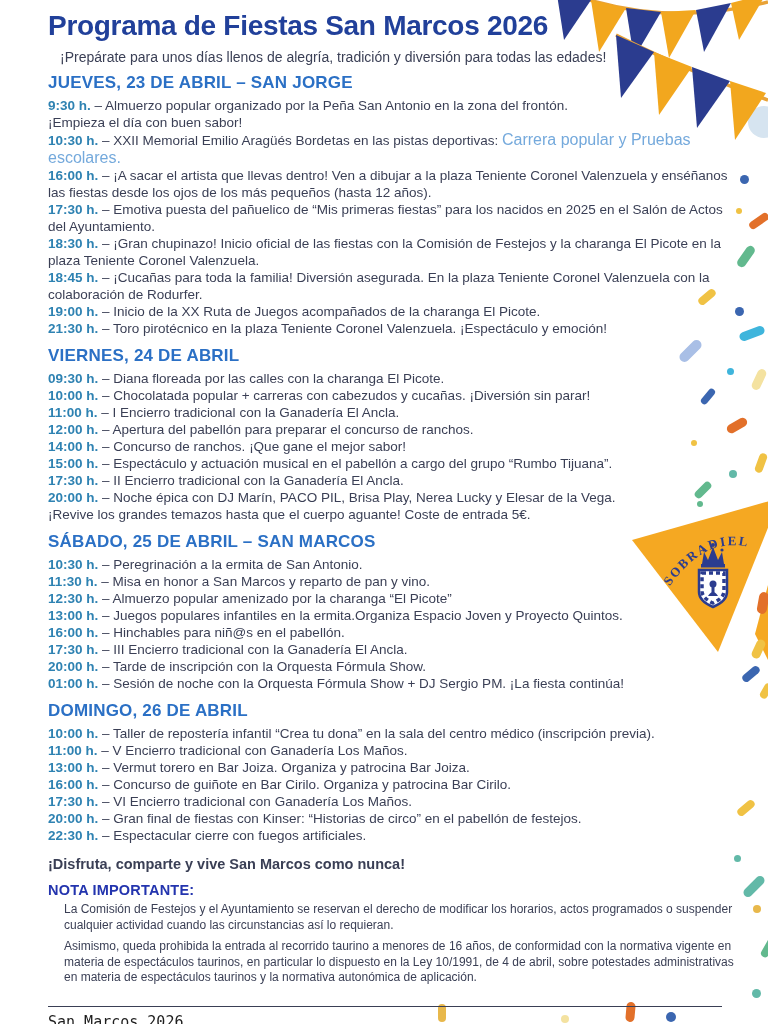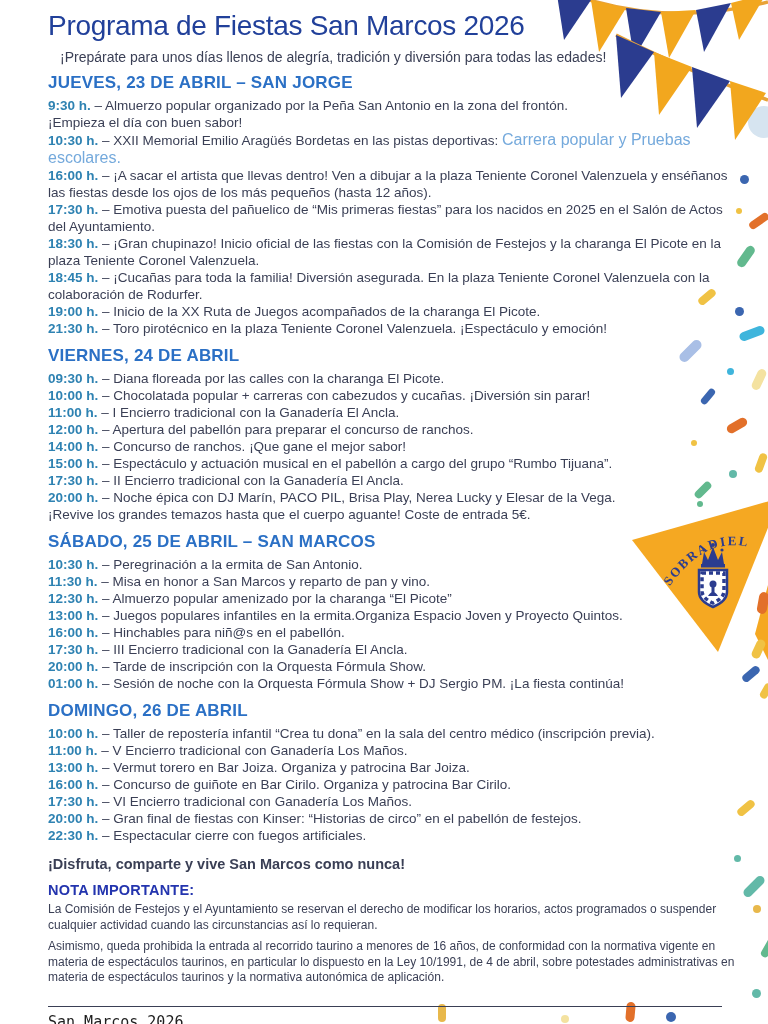--- a/index.html
+++ b/index.html
@@ -1,32 +1,32 @@
 <!DOCTYPE html>
 <html style="--c-title: #21409A; --c-heading: #2B70C5; --c-time: #2E82B2; --c-body: #3A3F55; --c-light_blue: #74A9DC; --c-note_heading: #2334AE; --c-rule: #3A3F55; --c-footer_text: #1E1E1E; --c-background: #FFFFFF; --d-flag-navy: #2B3C8F; --d-flag-yellow: #F2A71E; --d-string: #E8A238; --d-bandana: #F5A822; --d-emblem: #2B3C8F;"><head>
 <meta charset="utf-8">
 <style>
   html,body{margin:0;padding:0;background:#fff;}
   .page{position:relative;width:768px;height:1024px;overflow:hidden;background:var(--c-background,#fff);
         font-family:"Liberation Sans","DejaVu Sans",sans-serif;color:var(--c-body,#3a3f55);}
   .content{position:relative;z-index:2;padding:10px 30px 0 48px;}
-  h1.title{margin:0;font-size:28px;line-height:32px;font-weight:400;letter-spacing:-0.3px;color:var(--c-title,#21409a);}
+  h1.title{margin:0;font-size:28px;line-height:32px;font-weight:700;letter-spacing:-0.3px;color:var(--c-title,#21409a);}
   p.subtitle{margin:6px 0 0 12px;font-size:14px;line-height:18px;color:var(--c-body);}
   .section{margin-top:10px;}
   .section:first-child{margin-top:8px;}
   h2.section-heading{margin:0 0 5px 0;font-size:17px;line-height:18px;font-weight:700;letter-spacing:0.2px;color:var(--c-heading,#2b70c5);}
   p.event{margin:0;font-size:13.5px;line-height:17px;}
   .time{font-weight:700;color:var(--c-time,#2e82b2);}
   .seg-b{font-weight:400;color:var(--c-body);}
   .seg-n{font-weight:400;color:var(--c-body);}
   .seg-lb{font-weight:400;font-size:16px;color:var(--c-light_blue,#74a9dc);}
   p.closing{margin:12px 0 0 0;font-size:14.5px;font-weight:700;color:var(--c-body);}
   .note{margin-top:10px;}
   .note h3{margin:0;font-size:14.5px;font-weight:700;color:var(--c-note_heading,#2334ae);letter-spacing:0.2px;}
-  .note p{margin:4px 0 6px 0;font-size:12px;line-height:15.5px;color:var(--c-body);}
+  .note p{margin:4px 0 6px 16px;font-size:12px;line-height:15.5px;color:var(--c-body);}
   .footer-rule{position:absolute;left:48px;right:46px;top:1006px;border-top:1.5px solid var(--c-rule,#3a3f55);z-index:2;}
   .footer-text{position:absolute;left:48px;top:1013px;z-index:2;font-family:"DejaVu Sans Mono","Liberation Mono",monospace;
                font-size:15px;color:var(--c-footer_text,#1e1e1e);}
   .bunting{position:absolute;top:0;right:0;z-index:3;pointer-events:none;}
   .bandana{position:absolute;left:618px;top:492px;z-index:1;pointer-events:none;}
   .confetti-piece{position:absolute;z-index:1;pointer-events:none;}
 </style>
 </head>
 <body>
 

